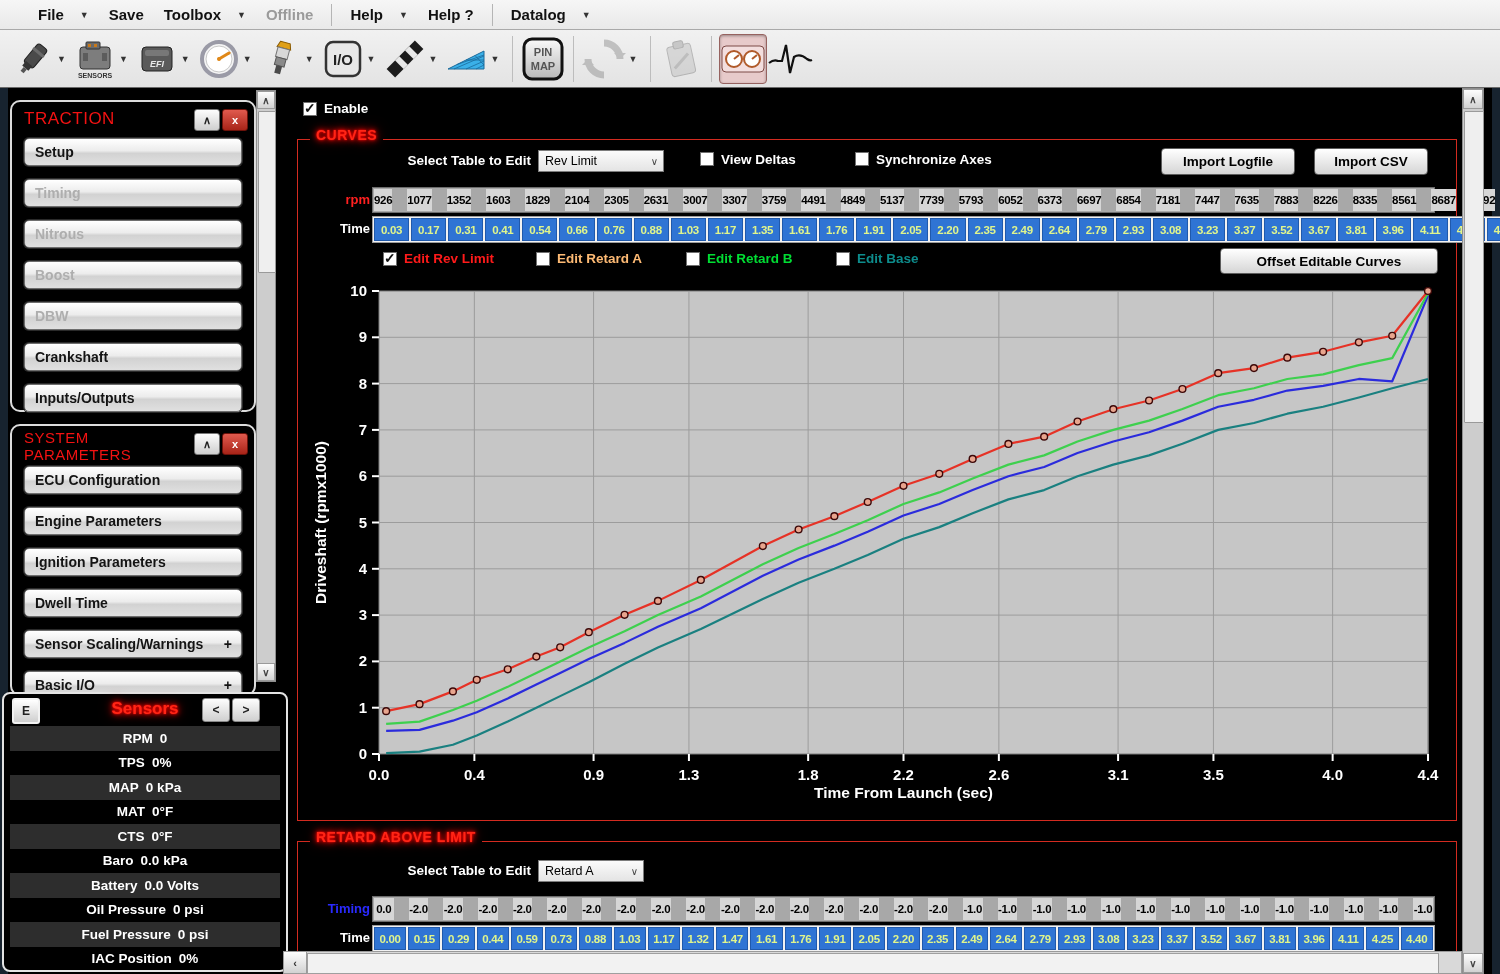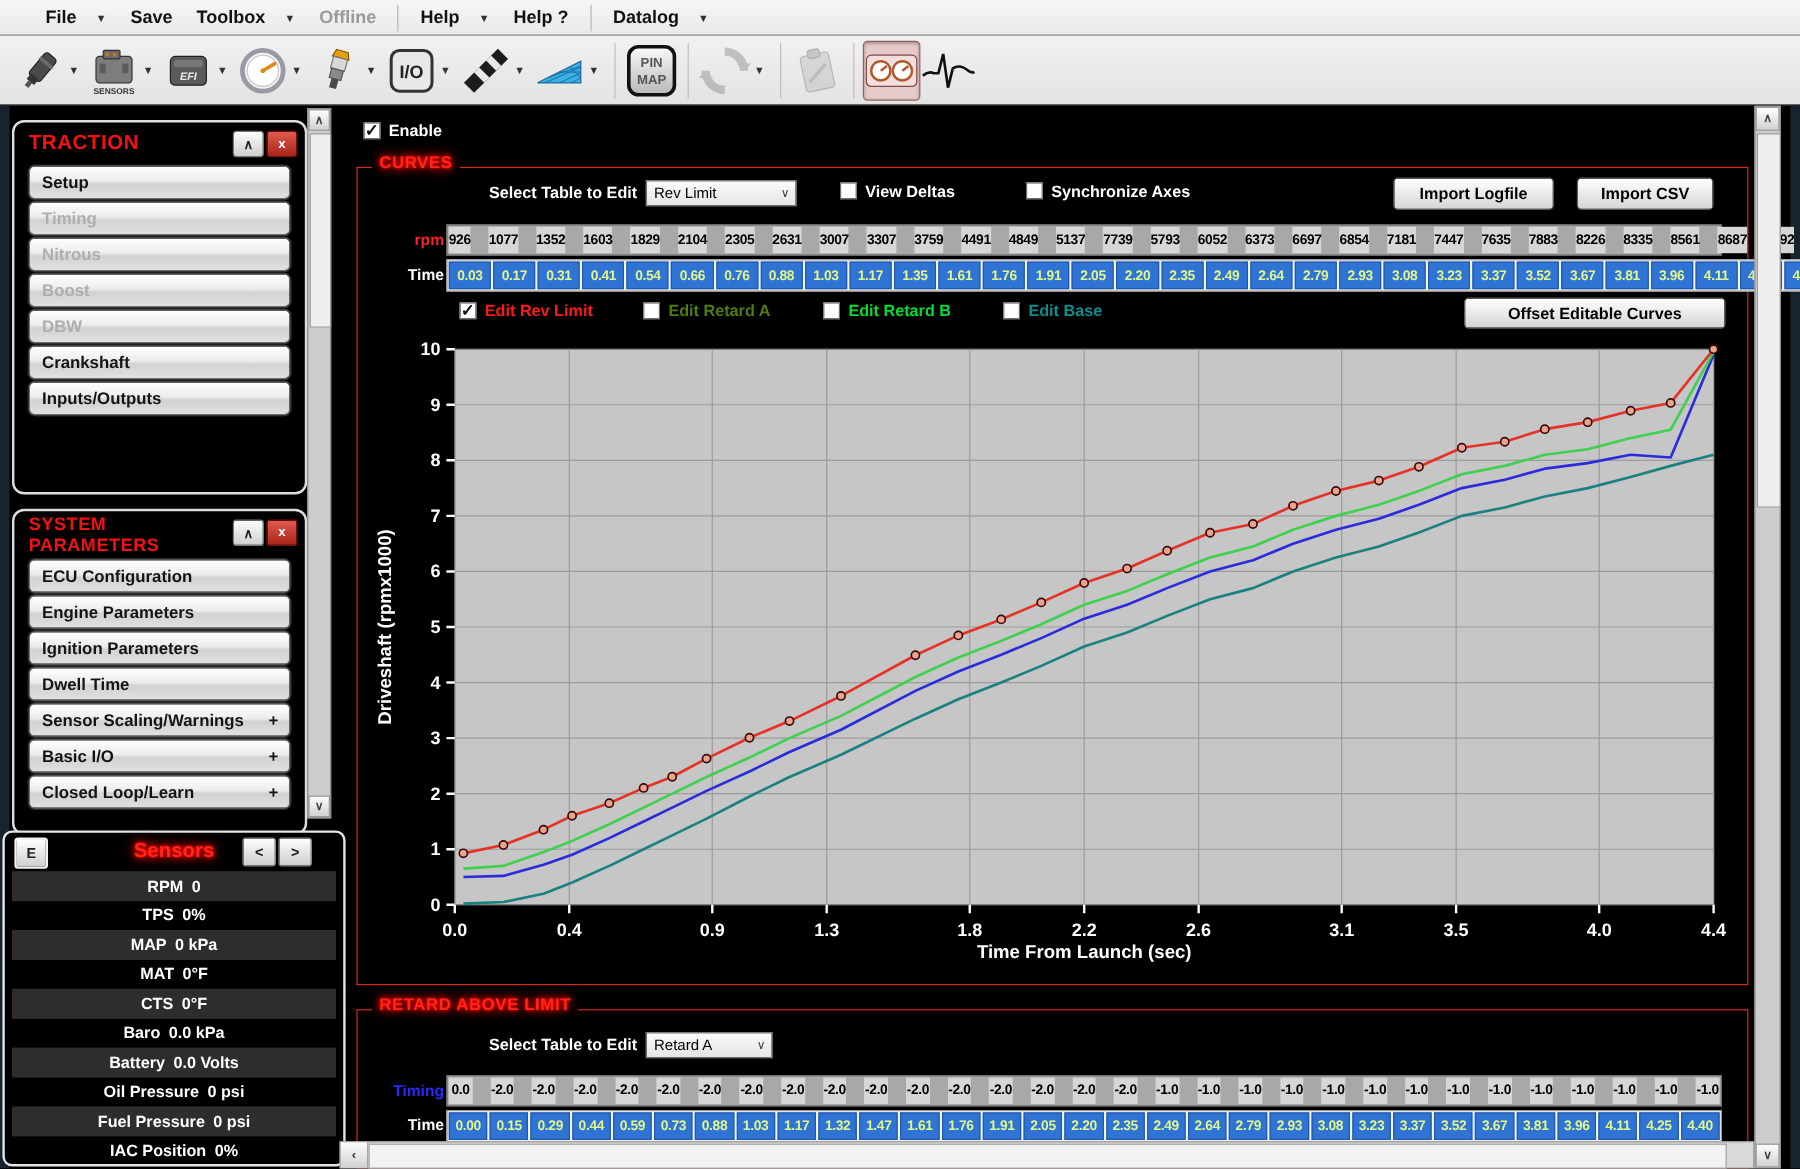--- a/index.html
+++ b/index.html
@@ -23,33 +23,33 @@
   .tool-arrow{font-size:9px;color:#333;margin:0 6px 0 1px;}
   .tb-sep{width:1px;height:46px;background:#bdbdbd;margin:0 7px;}
   .tool-txt{font-weight:bold;fill:#333;}
 
   
   #content{position:absolute;left:0;top:88px;width:1500px;height:886px;background:#000;overflow:hidden;}
   .deco-strip{position:absolute;top:0;width:8px;height:886px;background:#17232f;}
 
   
   .panel{position:absolute;background:#000;border:2px solid #dcdcdc;border-radius:10px;box-sizing:border-box;}
-  .panel-title{font-weight:bold;color:#f31212;letter-spacing:.5px;}
+  .panel-title{font-weight:normal;color:#f31212;letter-spacing:.5px;}
   .panel-ctl{position:absolute;width:24px;height:20px;border-radius:3px;font-size:11px;font-weight:bold;
              display:flex;align-items:center;justify-content:center;border:1px solid #777;
              background:linear-gradient(#fdfdfd,#cfcfcf);color:#222;}
   .panel-ctl.close{background:linear-gradient(#e05a4e,#a82418);color:#fff;border-color:#6d120a;}
   .panel-btn{position:relative;height:28px;border-radius:5px;border:1px solid #6e6e6e;
              background:linear-gradient(180deg,#ffffff 0%,#ececec 45%,#d2d2d2 55%,#e0e0e0 100%);
              box-shadow:0 0 0 1px #2a2a2a, inset 0 1px 0 #fff;
              display:flex;align-items:center;padding:0 10px;font-size:14px;font-weight:bold;color:#141414;box-sizing:border-box;}
   .panel-btn.disabled{color:#aeaeae;}
   .panel-btn.active{background:#ffffff;color:#f40000;}
   .panel-btn .plus{position:absolute;right:9px;}
-  .btn-col{position:absolute;left:12px;right:12px;display:flex;flex-direction:column;gap:2px;}
+  .btn-col{position:absolute;left:12px;right:12px;display:flex;flex-direction:column;gap:13px;}
 
   
   #sensors-panel{position:absolute;left:2px;top:604px;width:286px;height:280px;background:#000;
                  border:2px solid #e4e4e4;border-radius:8px;box-sizing:border-box;z-index:5;}
   .glow-red{color:#ff2616;text-shadow:0 0 2px #ff0000,0 0 5px #ff0000,0 0 9px #c40000,0 0 14px #8a0000;}
   #sensors-title{position:absolute;left:0;right:0;top:5px;text-align:center;font-size:17px;font-weight:bold;}
   #sensor-rows{position:absolute;left:6px;right:6px;top:32px;}
   .sensor-row{height:24.5px;display:flex;align-items:center;justify-content:center;color:#fff;
               font-size:13.5px;font-weight:bold;}
   .sensor-row.alt{background:#2d2d2d;}
@@ -467,21 +467,21 @@
           <div class="cell">3.96</div>
           <div class="cell">4.11</div>
           <div class="cell">4.25</div>
           <div class="cell">4.40</div>
         </div>
 
       <div id="edit-checks">
           <div class="cb checked" style="left: 85px; top: 112px;"></div>
           <div style="position: absolute; left: 106px; top: 111px; font-weight: bold; font-size: 13.5px; color: rgb(255, 26, 26);">Edit Rev Limit</div>
           <div class="cb" style="left: 238px; top: 112px;"></div>
-          <div style="position: absolute; left: 259px; top: 111px; font-weight: bold; font-size: 13.5px; color: #4d7c0f;">Edit Retard A</div>
+          <div style="position: absolute; left: 259px; top: 111px; font-weight: bold; font-size: 13.5px; color: #fdba74;">Edit Retard A</div>
           <div class="cb" style="left: 388px; top: 112px;"></div>
           <div style="position: absolute; left: 409px; top: 111px; font-weight: bold; font-size: 13.5px; color: rgb(0, 221, 51);">Edit Retard B</div>
           <div class="cb" style="left: 538px; top: 112px;"></div>
           <div style="position: absolute; left: 559px; top: 111px; font-weight: bold; font-size: 13.5px; color: rgb(13, 140, 140);">Edit Base</div>
         </div>
       <div class="btn3d" style="left:922px;top:108px;width:216px;height:24px">Offset Editable Curves</div>
 
       <svg id="chart" width="1147" height="520" viewBox="0 0 1147 520" style="position:absolute;left:8px;top:143px">
           <rect x="73" y="8" width="1049" height="463" fill="#c6c6c6" stroke="#7d7d7d" stroke-width="1"></rect>
           <line x1="73" y1="424.7" x2="1122" y2="424.7" stroke="#9c9c9c" stroke-width="1"></line>

